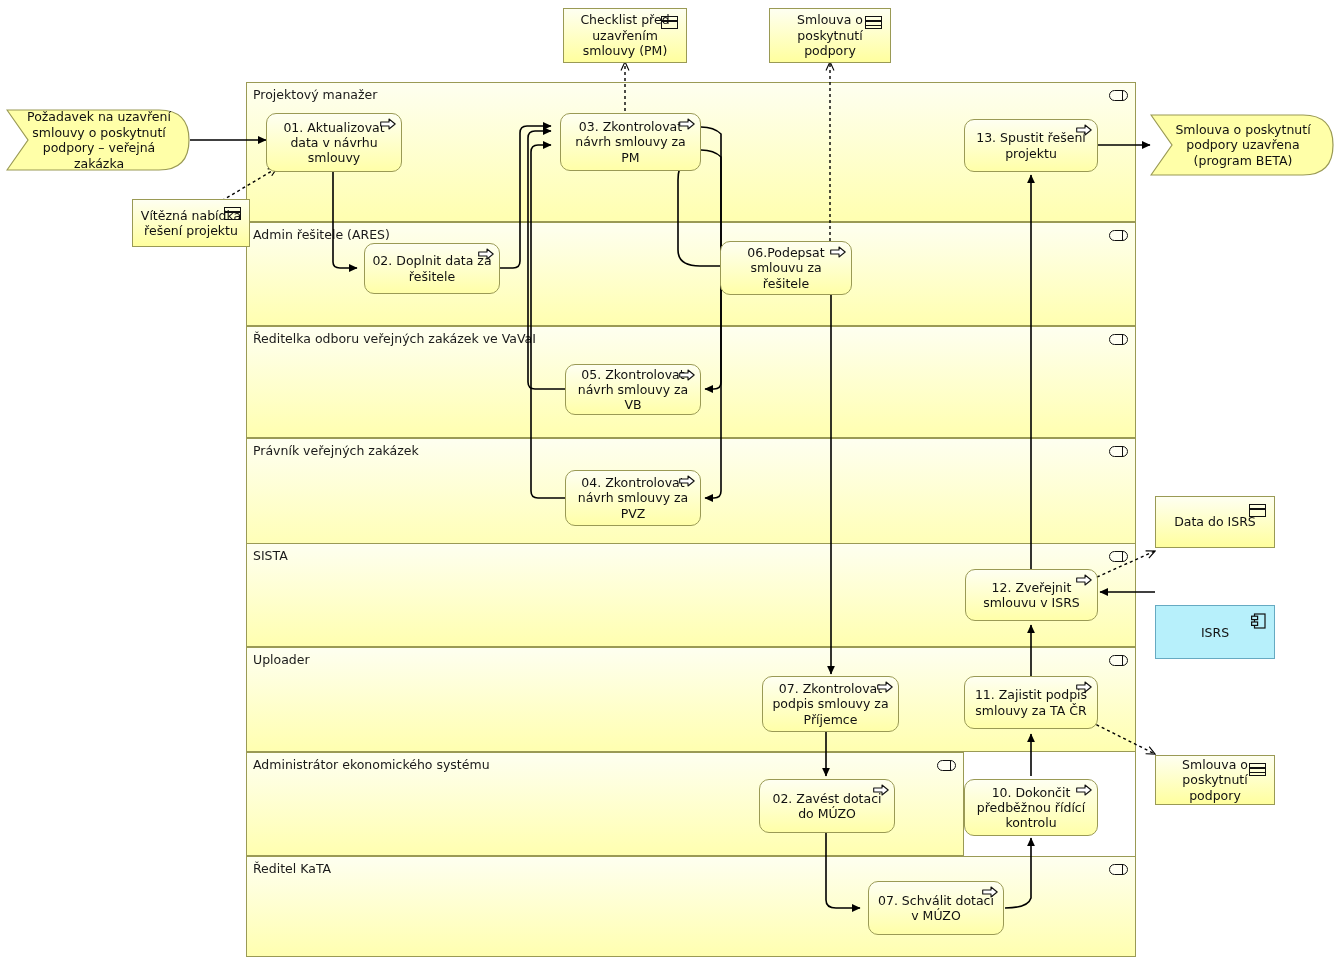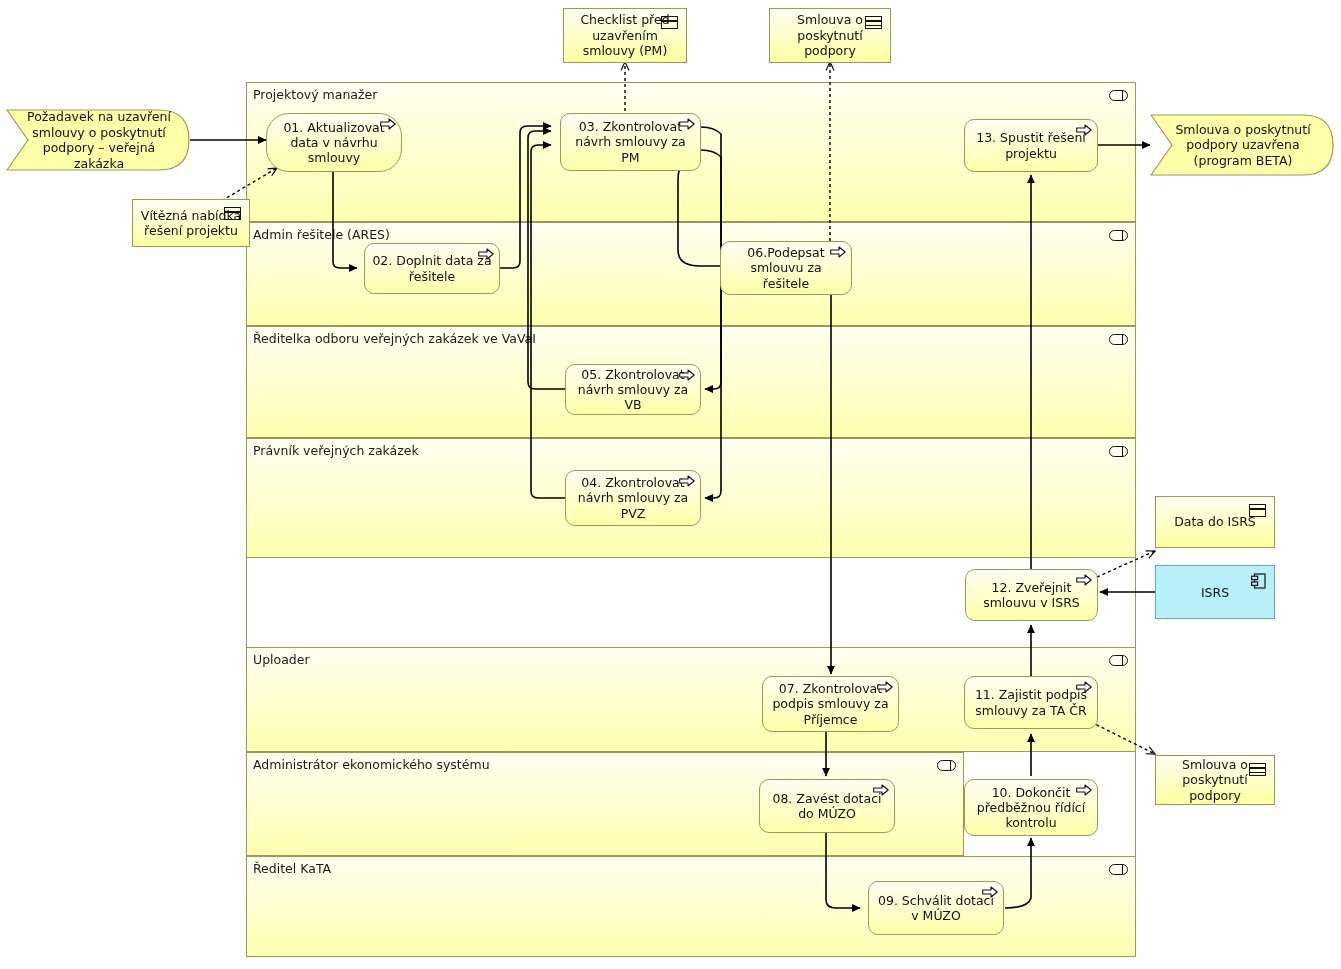--- a/index.html
+++ b/index.html
@@ -28,21 +28,21 @@
            background:linear-gradient(to bottom,#fefff1 0%,#ffff9e 100%);
            display:flex;align-items:center;justify-content:center;text-align:center;
            font-size:12.5px;color:#111;line-height:1.24;padding:3px 6px;}
   .dataobj .dico{position:absolute;right:8px;top:7px;width:17px;height:13px;
                  border:1.5px solid #111;box-sizing:border-box;background:transparent;}
   .dataobj .dico i{position:absolute;left:0;right:0;height:1.5px;background:#111;display:block;}
 
   
   .component{position:absolute;box-sizing:border-box;border:1px solid #66aac2;
              background:#b7f0fb;display:flex;align-items:center;justify-content:center;
-             text-align:center;font-size:12.5px;color:#111;}
+             text-align:center;font-size:12.5px;color:#111;margin-top:40px;}
   .comp-ico{position:absolute;right:8px;top:7px;width:15px;height:16px;}
 
   
   .event{position:absolute;box-sizing:border-box;display:flex;align-items:center;justify-content:center;
          text-align:center;font-size:12.5px;color:#111;line-height:1.24;}
   .event .evbg{position:absolute;left:0;top:0;width:100%;height:100%;}
   .event .evtx{position:relative;z-index:2;padding:0 14px 0 16px;}
 </style>
 </head>
 <body>
@@ -58,20 +58,24 @@
   <div class="lane" style="left:246px;top:222px;width:890px;height:104px;">
     <div class="lane-label">Admin řešitele (ARES)</div>
     <div class="lane-icon"></div>
   </div>
   <div class="lane" style="left:246px;top:326px;width:890px;height:112px;">
     <div class="lane-label">Ředitelka odboru veřejných zakázek ve VaVaI</div>
     <div class="lane-icon"></div>
   </div>
   <div class="lane" style="left:246px;top:438px;width:890px;height:120px;">
     <div class="lane-label">Právník veřejných zakázek</div>
+    <div class="lane-icon"></div>
+  </div>
+  <div class="lane" style="left:246px;top:543px;width:890px;height:104px;">
+    <div class="lane-label">SISTA</div>
     <div class="lane-icon"></div>
   </div>
   <div class="lane" style="left:246px;top:647px;width:890px;height:105px;">
     <div class="lane-label">Uploader</div>
     <div class="lane-icon"></div>
   </div>
   <div class="lane" style="left:246px;top:752px;width:718px;height:104px;">
     <div class="lane-label">Administrátor ekonomického systému</div>
     <div class="lane-icon"></div>
   </div>
@@ -187,21 +191,21 @@
 
   <div class="component" style="left:1155px;top:565px;width:120px;height:54px;">
     <span>ISRS</span>
     <svg class="comp-ico" viewBox="0 0 15 16">
       <rect x="3.5" y="1" width="10.5" height="14" fill="none" stroke="#111" stroke-width="1.2"></rect>
       <rect x="0.6" y="3.2" width="6" height="3.4" fill="#b7f0fb" stroke="#111" stroke-width="1.2"></rect>
       <rect x="0.6" y="9" width="6" height="3.4" fill="#b7f0fb" stroke="#111" stroke-width="1.2"></rect>
     </svg>
   </div>
 
-  <div class="task" style="left:266px;top:113px;width:136px;height:59px;border-radius:23px;">
+  <div class="task" style="left:266px;top:113px;width:136px;height:59px;">
     <span>01. Aktualizovat data v návrhu smlouvy</span>
     <svg class="arrowico" viewBox="0 0 16 12">
       <path d="M0.7,4 L9,4 L9,1 L15.2,6 L9,11 L9,8 L0.7,8 Z" fill="#fff" stroke="#111" stroke-width="1.1" stroke-linejoin="round"></path>
     </svg>
   </div>
 
   <div class="task" style="left:364px;top:243px;width:136px;height:51px;">
     <span>02. Doplnit data za řešitele</span>
     <svg class="arrowico" viewBox="0 0 16 12">
       <path d="M0.7,4 L9,4 L9,1 L15.2,6 L9,11 L9,8 L0.7,8 Z" fill="#fff" stroke="#111" stroke-width="1.1" stroke-linejoin="round"></path>
@@ -237,28 +241,28 @@
   </div>
 
   <div class="task" style="left:762px;top:676px;width:137px;height:56px;">
     <span>07. Zkontrolovat podpis smlouvy za Příjemce</span>
     <svg class="arrowico" viewBox="0 0 16 12">
       <path d="M0.7,4 L9,4 L9,1 L15.2,6 L9,11 L9,8 L0.7,8 Z" fill="#fff" stroke="#111" stroke-width="1.1" stroke-linejoin="round"></path>
     </svg>
   </div>
 
   <div class="task" style="left:759px;top:779px;width:136px;height:54px;">
-    <span>08. Zavést dotaci do MÚZO</span>
+    <span>02. Zavést dotaci do MÚZO</span>
     <svg class="arrowico" viewBox="0 0 16 12">
       <path d="M0.7,4 L9,4 L9,1 L15.2,6 L9,11 L9,8 L0.7,8 Z" fill="#fff" stroke="#111" stroke-width="1.1" stroke-linejoin="round"></path>
     </svg>
   </div>
 
   <div class="task" style="left:868px;top:881px;width:136px;height:54px;">
-    <span>09. Schválit dotaci v MÚZO</span>
+    <span>07. Schválit dotaci v MÚZO</span>
     <svg class="arrowico" viewBox="0 0 16 12">
       <path d="M0.7,4 L9,4 L9,1 L15.2,6 L9,11 L9,8 L0.7,8 Z" fill="#fff" stroke="#111" stroke-width="1.1" stroke-linejoin="round"></path>
     </svg>
   </div>
 
   <div class="task" style="left:964px;top:779px;width:134px;height:57px;">
     <span>10. Dokončit předběžnou řídící kontrolu</span>
     <svg class="arrowico" viewBox="0 0 16 12">
       <path d="M0.7,4 L9,4 L9,1 L15.2,6 L9,11 L9,8 L0.7,8 Z" fill="#fff" stroke="#111" stroke-width="1.1" stroke-linejoin="round"></path>
     </svg>

